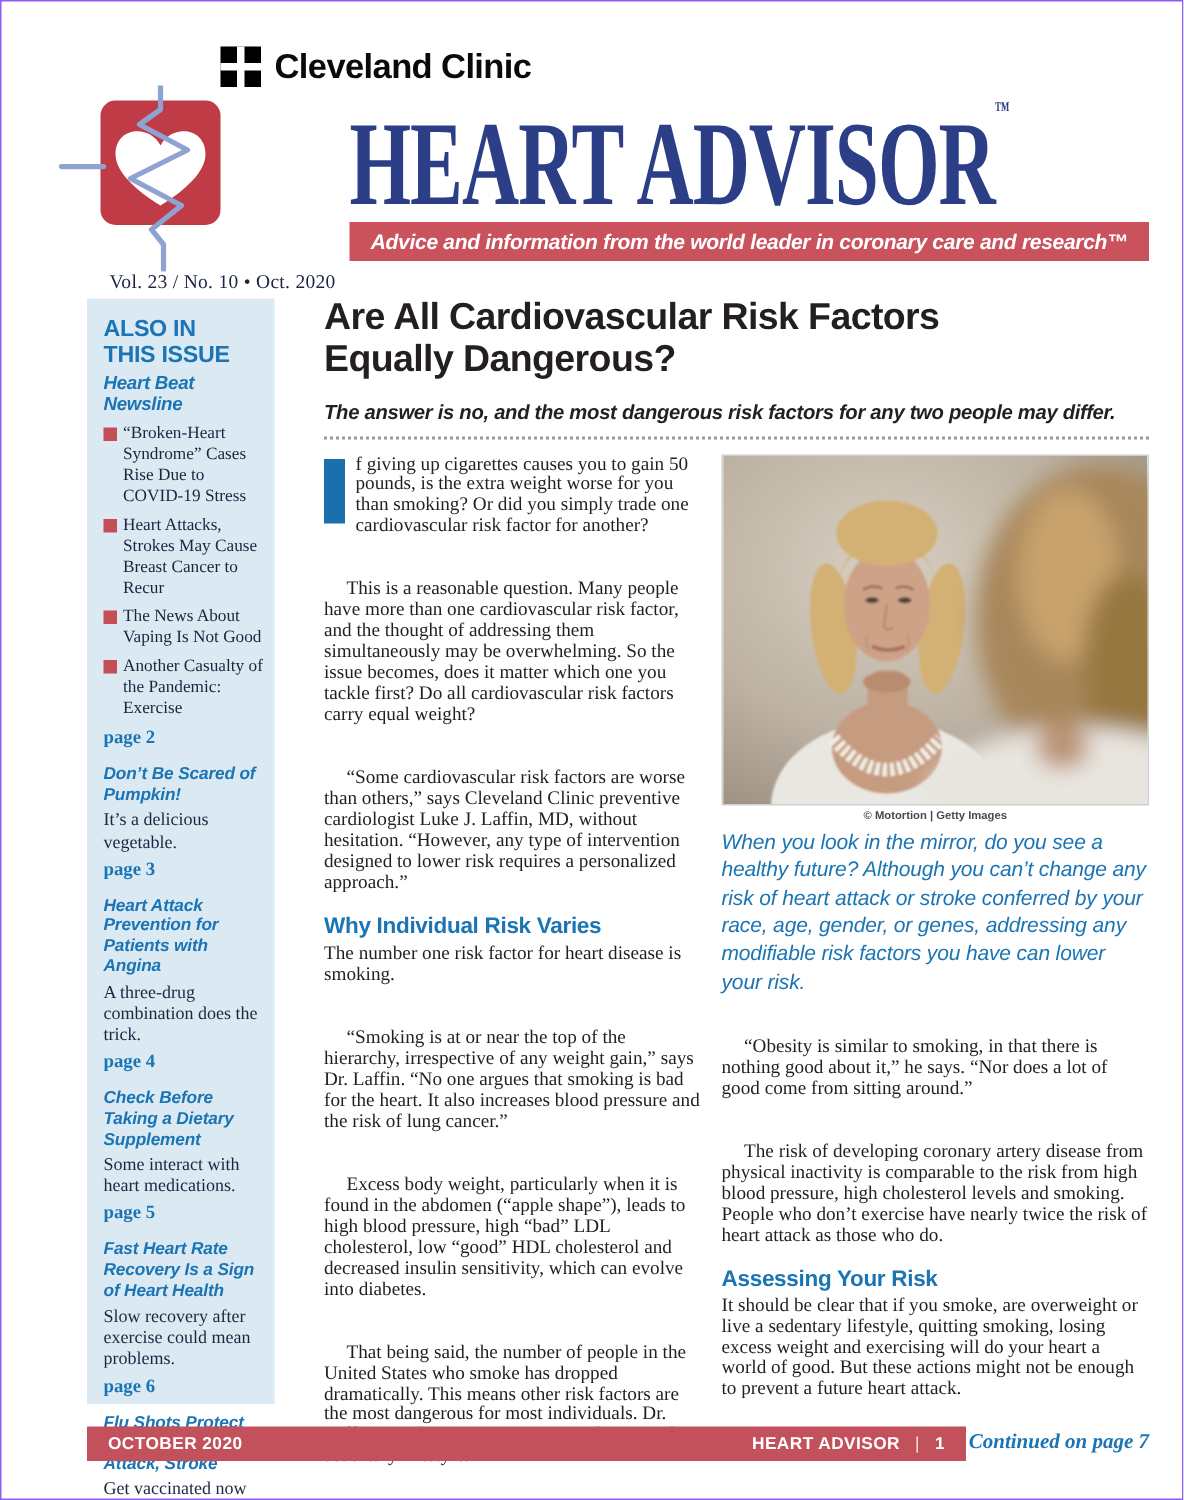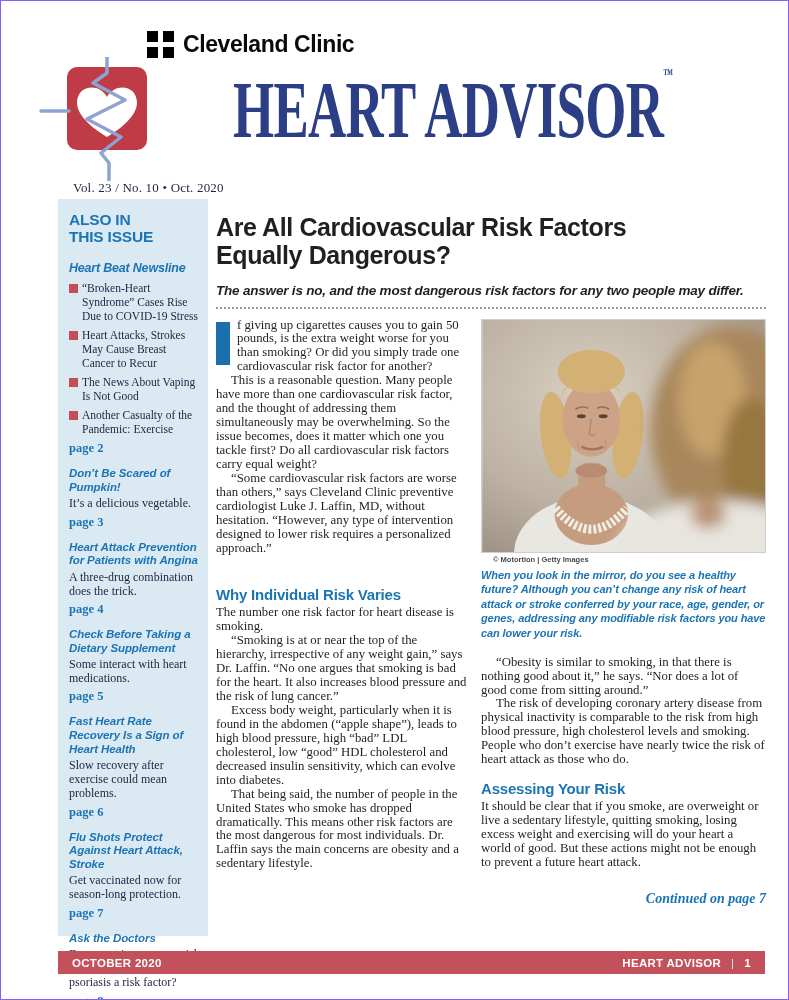--- a/index.html
+++ b/index.html
@@ -25,64 +25,64 @@
   .masthead .tm { font-size:15px; vertical-align:58px; letter-spacing:0; font-weight:700; }
 
   .tagline-banner { position:absolute; left:232px; top:147px; width:533px; height:26px;
     background:#ca525d; display:flex; align-items:center; justify-content:center; }
   .tagline-banner span { color:#fff; font-family:"Liberation Sans", sans-serif;
     font-style:italic; font-weight:700; font-size:14px; letter-spacing:-0.2px; }
 
   .issue-line { position:absolute; left:72px; top:179px; font-size:13px; color:#1d2440; letter-spacing:0.2px; }
 
   
-  .sidebar { position:absolute; left:57px; top:198px; width:150px; height:737px;
+  .sidebar { position:absolute; left:57px; top:198px; width:125px; height:737px;
     background:#dbe9f3; padding:12px 7px 10px 11px; }
   .sb-heading { color:#1b74b4; font-family:"Liberation Sans", sans-serif; font-weight:800;
     font-size:15.5px; line-height:1.1; letter-spacing:-0.2px; }
   .sb-newsline { color:#1b74b4; font-family:"Liberation Sans", sans-serif; font-style:italic;
-    font-weight:700; font-size:12.5px; margin:16px 0 6px; letter-spacing:-0.2px; }
+    font-weight:700; font-size:12.5px; margin:3px 0 6px; letter-spacing:-0.2px; }
   .sb-bullet-item { display:flex; gap:4px; margin-bottom:5px; }
   .sb-square { flex:0 0 9px; width:9px; height:9px; background:#c34e56; margin-top:3px; }
   .sb-bullet-text { font-size:11.5px; line-height:1.22; color:#1d2440; }
   .sb-page { color:#1b74b4; font-weight:700; font-size:12.5px; margin:4px 0 2px; }
   .sb-entry { margin-top:11px; }
   .sb-title { color:#1b74b4; font-family:"Liberation Sans", sans-serif; font-style:italic;
     font-weight:700; font-size:11.5px; line-height:1.18; letter-spacing:-0.1px; }
   .sb-desc { font-size:12px; line-height:1.18; color:#1d2440; margin-top:2px; }
 
   
-  .main { position:absolute; left:215px; top:212px; width:550px; }
+  .main { position:absolute; left:215px; top:196px; width:550px; }
   .article-title { font-family:"Liberation Sans", sans-serif; font-weight:800; font-size:25px;
     line-height:1.13; color:#231f20; letter-spacing:-0.4px; max-width:490px; }
   .standfirst { font-family:"Liberation Sans", sans-serif; font-style:italic; font-weight:700;
     font-size:13.5px; color:#231f20; margin-top:13px; letter-spacing:-0.2px; }
   .dotted-rule { border:0; border-top:2px dotted #9a9a9a; margin-top:9px; }
   .columns { display:flex; gap:13px; margin-top:10px; }
   .col1 { width:252px; }
   .col2 { width:285px; }
   .body-p { font-size:12.8px; line-height:1.09; color:#1f1f24; }
-  .body-p.indent { text-indent:15px; }
+  .body-p.indent { text-indent:15px;margin-top:28px; }
   .dropcap { float:left; width:14px; height:43px; background:#1c6fad; color:transparent;
     margin:3px 7px 1px 0; font-family:"Liberation Sans", sans-serif; font-size:40px; overflow:hidden; }
   .section-heading { font-family:"Liberation Sans", sans-serif; font-weight:800; font-size:15px;
     color:#1b74b4; margin:13px 0 3px; letter-spacing:-0.2px; }
-  .col1 .section-heading { margin-top:31px; }
+  .col1 .section-heading { margin-top:14px; }
 
   figure.photo { width:285px; }
   .photo-frame { width:285px; height:234px; border:1px solid #cfcfcf; display:block; }
-  .photo-credit { text-align:left; font-family:"Liberation Sans", sans-serif; font-weight:700;
-    font-size:7.5px; color:#4a4a4a; margin:2px 12px 4px; }
-  .photo-caption { font-family:"Liberation Sans", sans-serif; font-style:italic; font-weight:700;
-    font-size:11px; line-height:1.33; color:#1b74b4; letter-spacing:-0.1px; margin-bottom:15px; }
+  .photo-credit { text-align:center; font-family:"Liberation Sans", sans-serif; font-weight:700;
+    font-size:7.5px; color:#4a4a4a; margin:2px 2px 4px; }
+  .photo-caption { font-family:"Liberation Sans", sans-serif; font-style:italic; font-weight:400;
+    font-size:14px; line-height:1.33; color:#1b74b4; letter-spacing:-0.1px; margin-bottom:15px; }
   .continued { text-align:right; font-style:italic; font-weight:700; font-size:14px;
     color:#1b74b4; margin-top:21px; }
 
   
-  .footer-bar { position:absolute; left:57px; top:950px; width:707px; height:23px;
+  .footer-bar { position:absolute; left:57px; top:950px; width:586px; height:23px;
     background:#c3515b; color:#fff; display:flex; align-items:center; justify-content:space-between;
     padding:0 14px; font-family:"Liberation Sans", sans-serif; font-weight:700; font-size:11.5px;
     letter-spacing:0.3px; }
   .footer-right { display:flex; align-items:center; gap:10px; }
   .footer-divider { opacity:0.85; font-weight:400; }
 </style>
 </head>
 <body>
 
 <div class="page">
@@ -94,20 +94,23 @@
 
   <svg class="heart-logo" width="150" height="124" viewBox="0 0 150 124">
     <rect x="28" y="10" width="80" height="83" rx="10" fill="#bf3c47"></rect>
     <path d="M68,40 C61,26 38,27 38,46 C38,63 68,80 68,80 C68,80 98,63 98,46 C98,27 75,26 68,40 Z" fill="#ffffff"></path>
     <path d="M2,54 L30,54" stroke="#8fa3d3" stroke-width="3.5" fill="none" stroke-linecap="round"></path>
     <path d="M68,0 L68,16 L54,26 L86,43 L48,62 L82,80 L62,96 L70,106 L70,123" stroke="#8fa3d3" stroke-width="3.5" fill="none" stroke-linejoin="round" stroke-linecap="round"></path>
   </svg>
 
   <div class="masthead"><span>HEART ADVISOR</span><span class="tm">™</span></div>
 
+  <div class="tagline-banner">
+    <span>Advice and information from the world leader in coronary care and research™</span>
+  </div>
 
   <div class="issue-line">Vol. 23 / No. 10 • Oct. 2020</div>
 
   <aside class="sidebar">
     <div class="sb-heading">
       <div>ALSO IN</div>
       <div>THIS ISSUE</div>
     </div>
     <div class="sb-newsline">Heart Beat Newsline</div>
 

